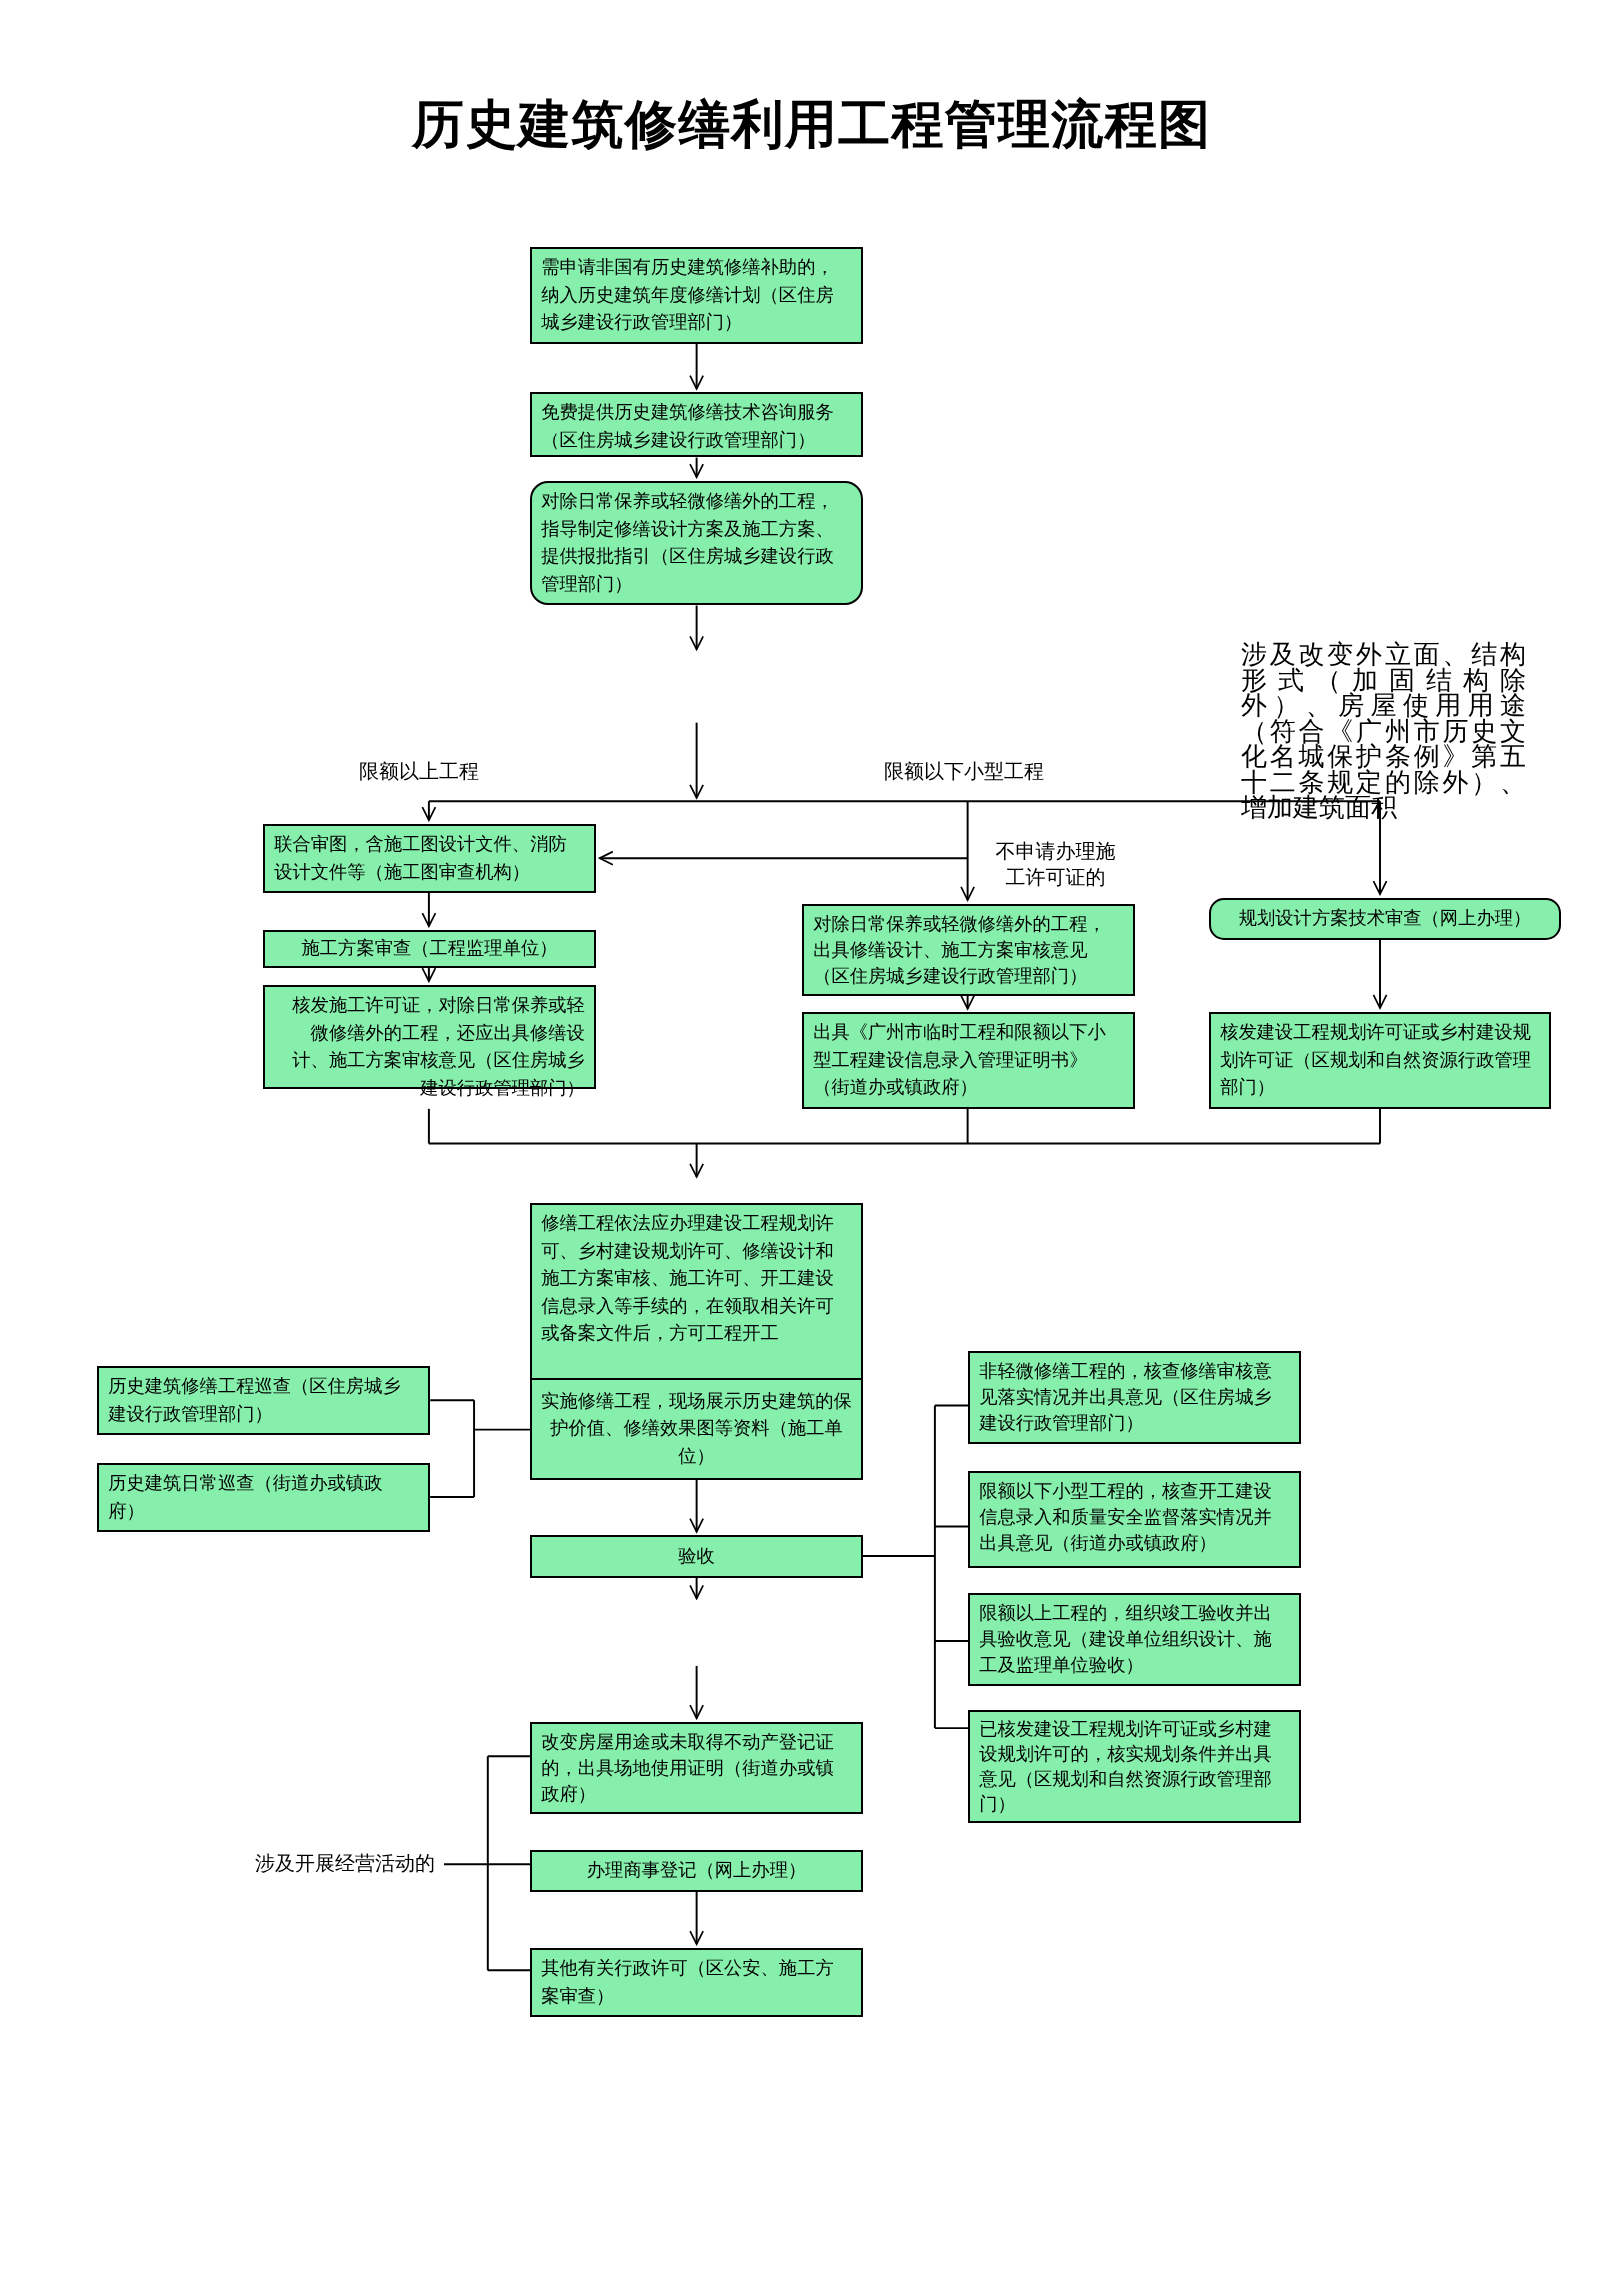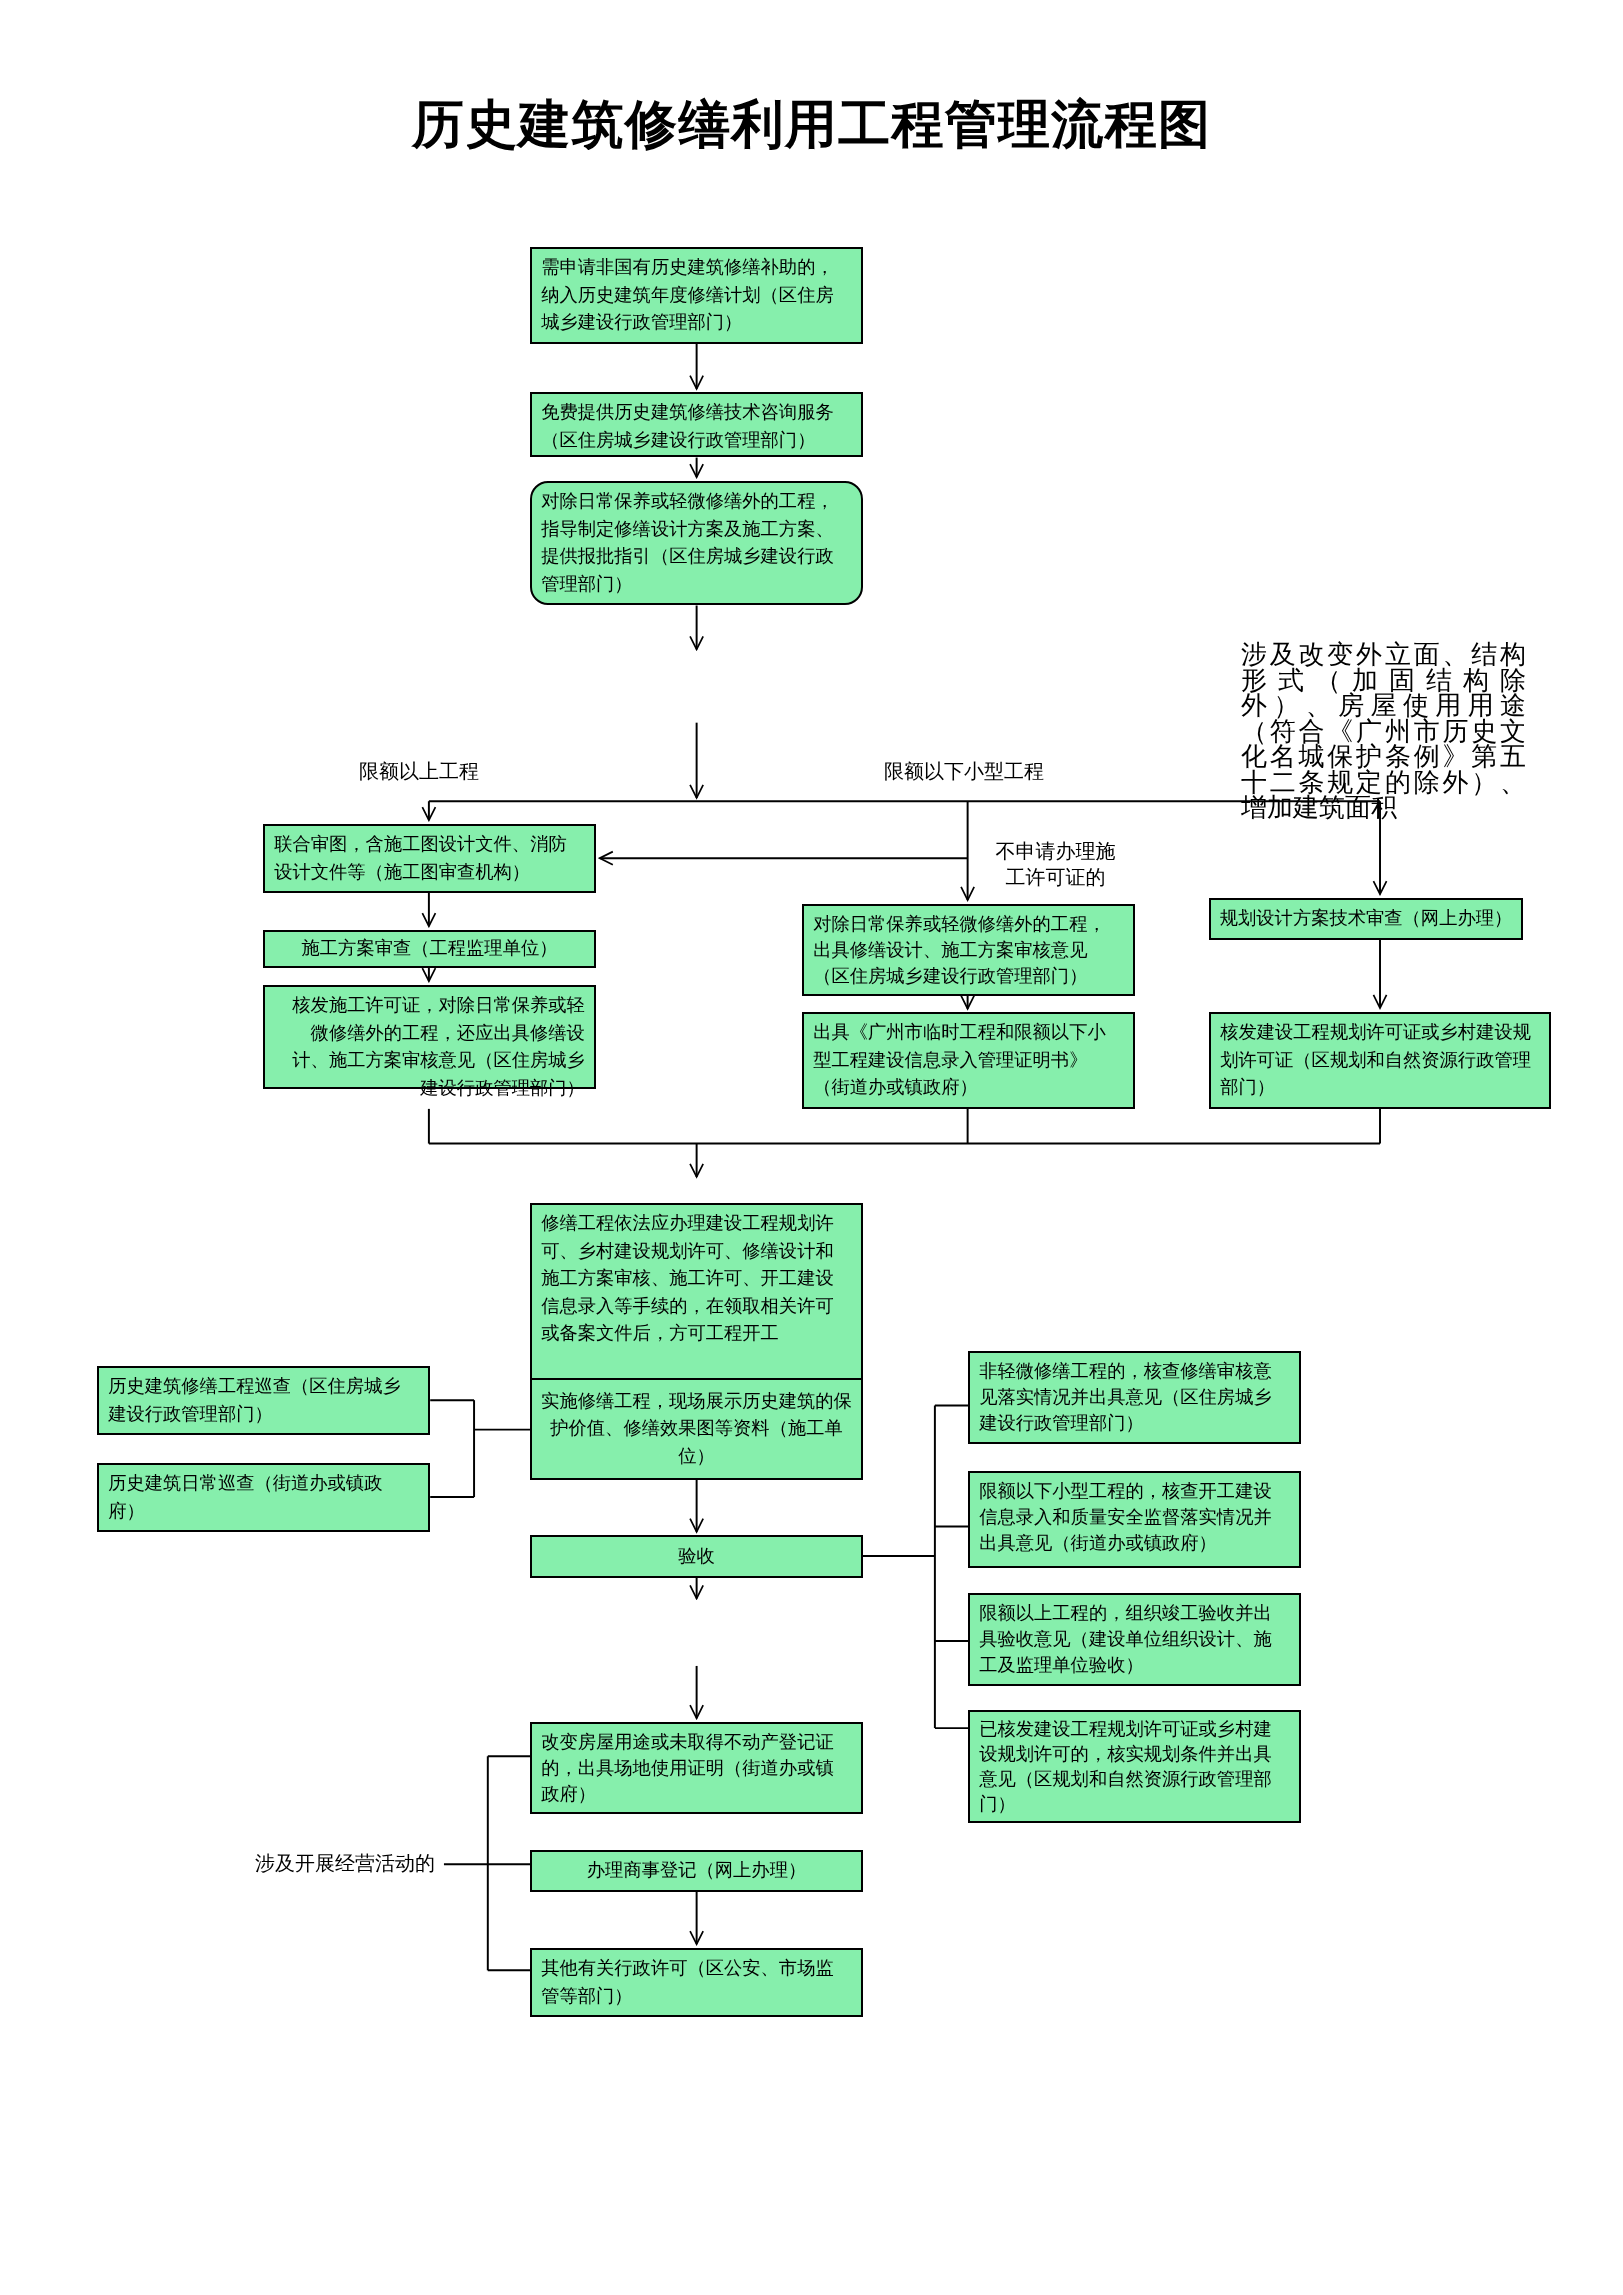--- a/index.html
+++ b/index.html
@@ -55,21 +55,21 @@
   #b-guide      {left:530px;  top:481px;  width:333px; height:124px;border-radius:18px;}
   #b-accept     {left:530px;  top:653px;  width:333px; height:69px;}
   
   #b-joint      {left:263px;  top:824px; width:333px; height:69px;}
   #b-scheme     {left:263px;  top:930px; width:333px; height:38px;}
   #b-permit     {left:263px;  top:985px; width:333px; height:104px;text-align:right;}
   
   #b-opinion    {left:802px; top:904px; width:333px; height:92px; line-height:26px;}
   #b-cert       {left:802px; top:1012px; width:333px; height:97px;}
   
-  #b-planrev    {left:1209px; top:898px; width:314px; height:42px;}
+  #b-planrev    {left:1209px; top:898px; width:352px; height:42px;border-radius:15px;}
   #b-planpermit {left:1209px; top:1012px; width:342px; height:97px;}
   
   #b-start      {left:530px;  top:1180px; width:333px; height:179px;margin-top:23px;}
   #b-implement  {left:530px;  top:1378px; width:333px; height:102px;}
   #b-check      {left:530px;  top:1535px; width:333px; height:43px;}
   #b-subsidy    {left:530px;  top:1602px; width:333px; height:64px;}
   #b-sitecert   {left:530px;  top:1722px; width:333px; height:92px; line-height:26px;}
   #b-bizreg     {left:530px;  top:1850px; width:333px; height:42px;}
   #b-otherpermit{left:530px;  top:1948px; width:333px; height:69px;}
   
@@ -169,21 +169,21 @@
   <div class="box" id="b-cert">出具《广州市临时工程和限额以下小型工程建设信息录入管理证明书》（街道办或镇政府）</div>
 
   <div class="box center" id="b-planrev">规划设计方案技术审查（网上办理）</div>
   <div class="box" id="b-planpermit">核发建设工程规划许可证或乡村建设规划许可证（区规划和自然资源行政管理部门）</div>
 
   <div class="box" id="b-start">修缮工程依法应办理建设工程规划许可、乡村建设规划许可、修缮设计和施工方案审核、施工许可、开工建设信息录入等手续的，在领取相关许可或备案文件后，方可工程开工</div>
   <div class="box center" id="b-implement">实施修缮工程，现场展示历史建筑的保护价值、修缮效果图等资料（施工单位）</div>
   <div class="box center" id="b-check">验收</div>
   <div class="box" id="b-sitecert">改变房屋用途或未取得不动产登记证的，出具场地使用证明（街道办或镇政府）</div>
   <div class="box center" id="b-bizreg">办理商事登记（网上办理）</div>
-  <div class="box" id="b-otherpermit">其他有关行政许可（区公安、市场监管等部门）</div>
+  <div class="box" id="b-otherpermit">其他有关行政许可（区公安、施工方案审查）</div>
 
   <div class="box" id="b-patrolp">历史建筑修缮工程巡查（区住房城乡建设行政管理部门）</div>
   <div class="box" id="b-patrold">历史建筑日常巡查（街道办或镇政府）</div>
 
   <div class="box" id="b-rb1">非轻微修缮工程的，核查修缮审核意见落实情况并出具意见（区住房城乡建设行政管理部门）</div>
   <div class="box" id="b-rb2">限额以下小型工程的，核查开工建设信息录入和质量安全监督落实情况并出具意见（街道办或镇政府）</div>
   <div class="box" id="b-rb3">限额以上工程的，组织竣工验收并出具验收意见（建设单位组织设计、施工及监理单位验收）</div>
   <div class="box" id="b-rb4">已核发建设工程规划许可证或乡村建设规划许可的，核实规划条件并出具意见（区规划和自然资源行政管理部门）</div>
 
   <div class="flabel" id="l-bizact">涉及开展经营活动的</div>

